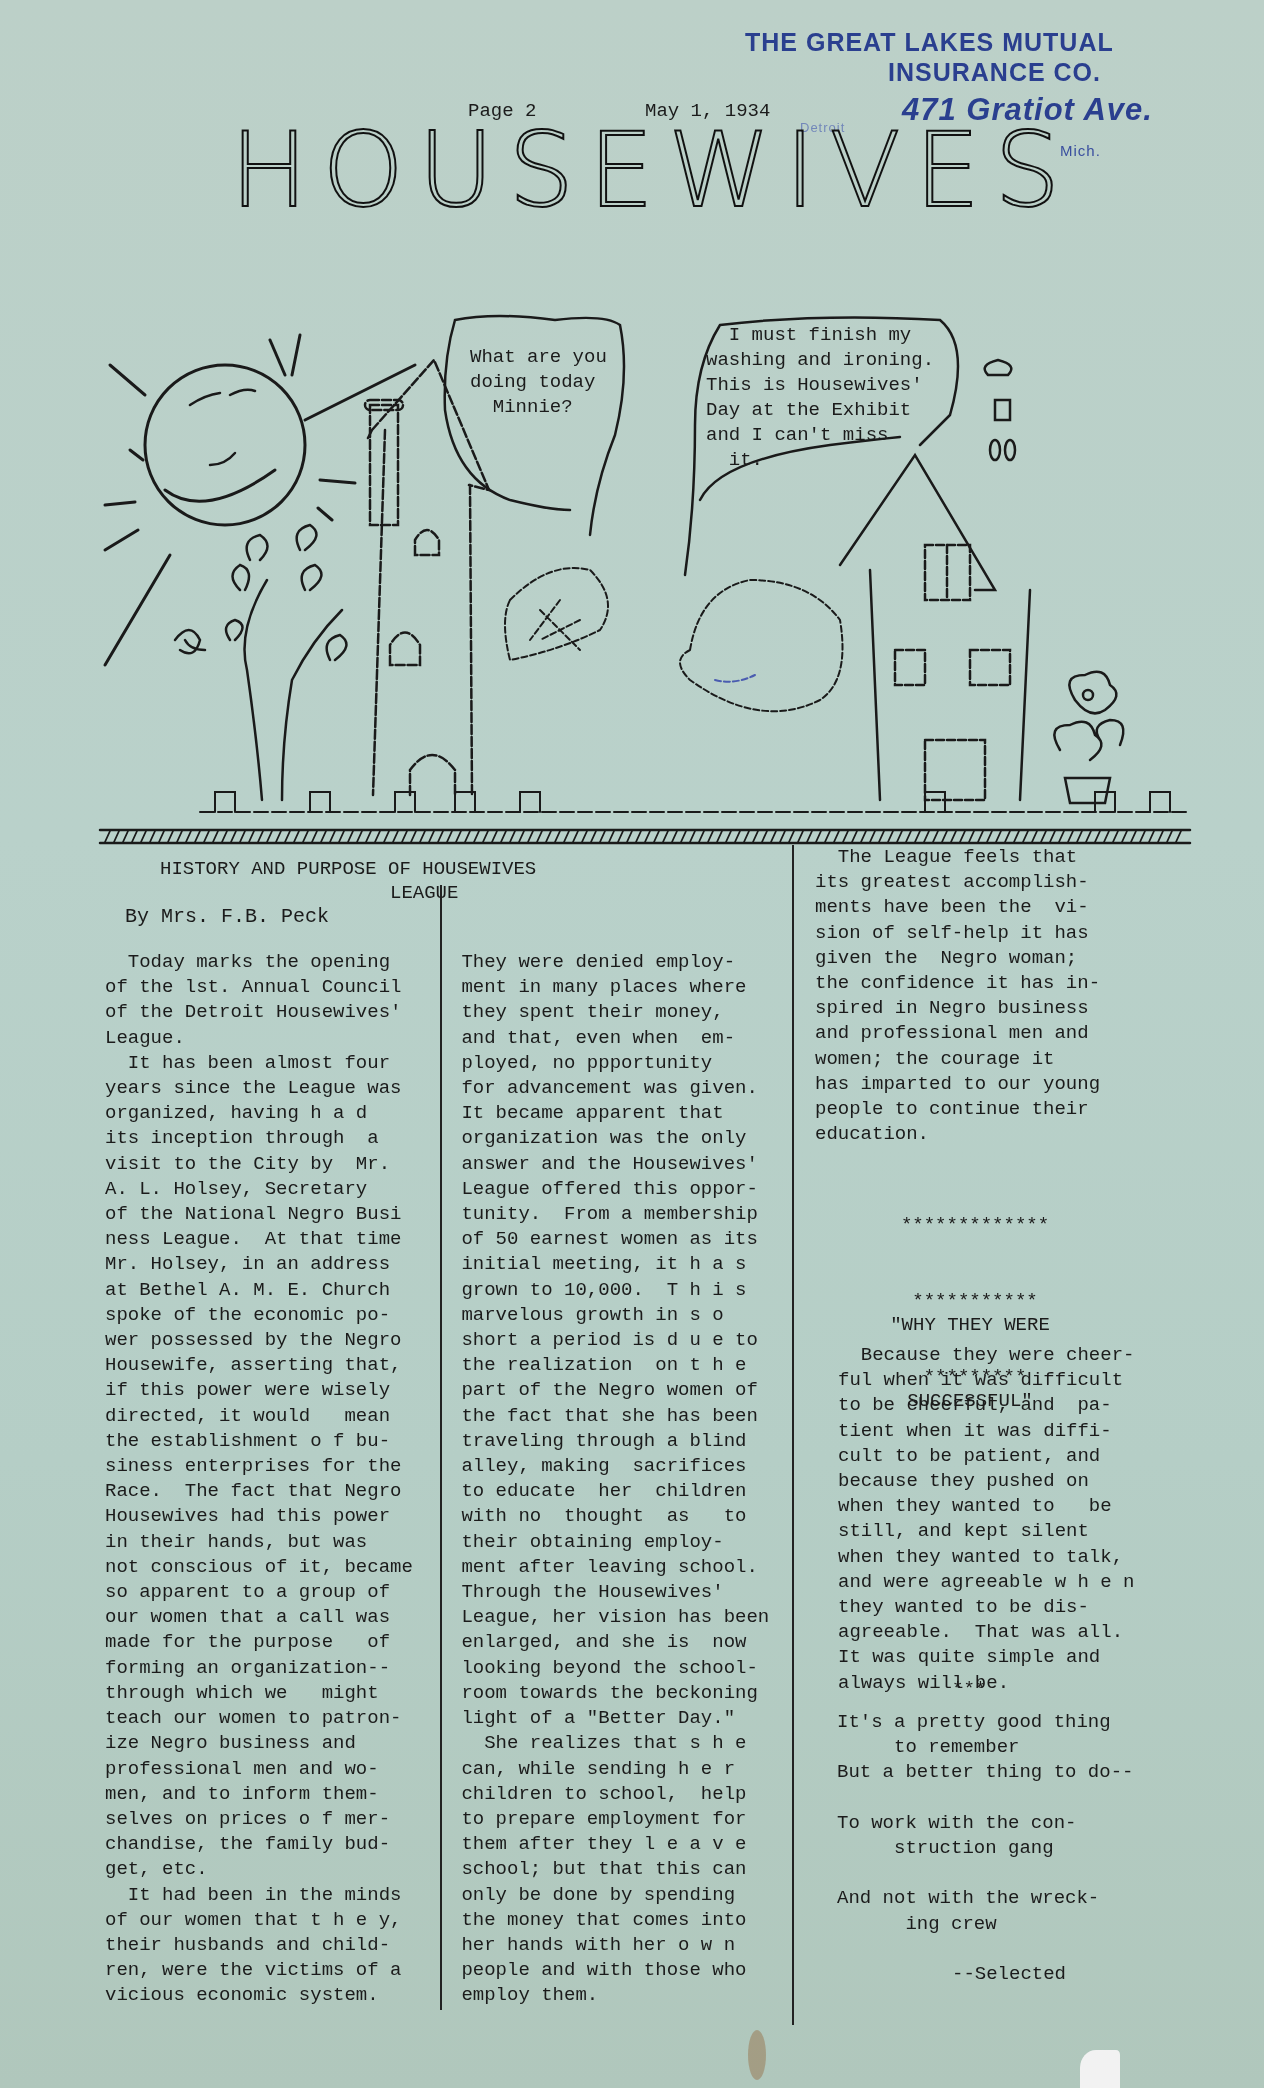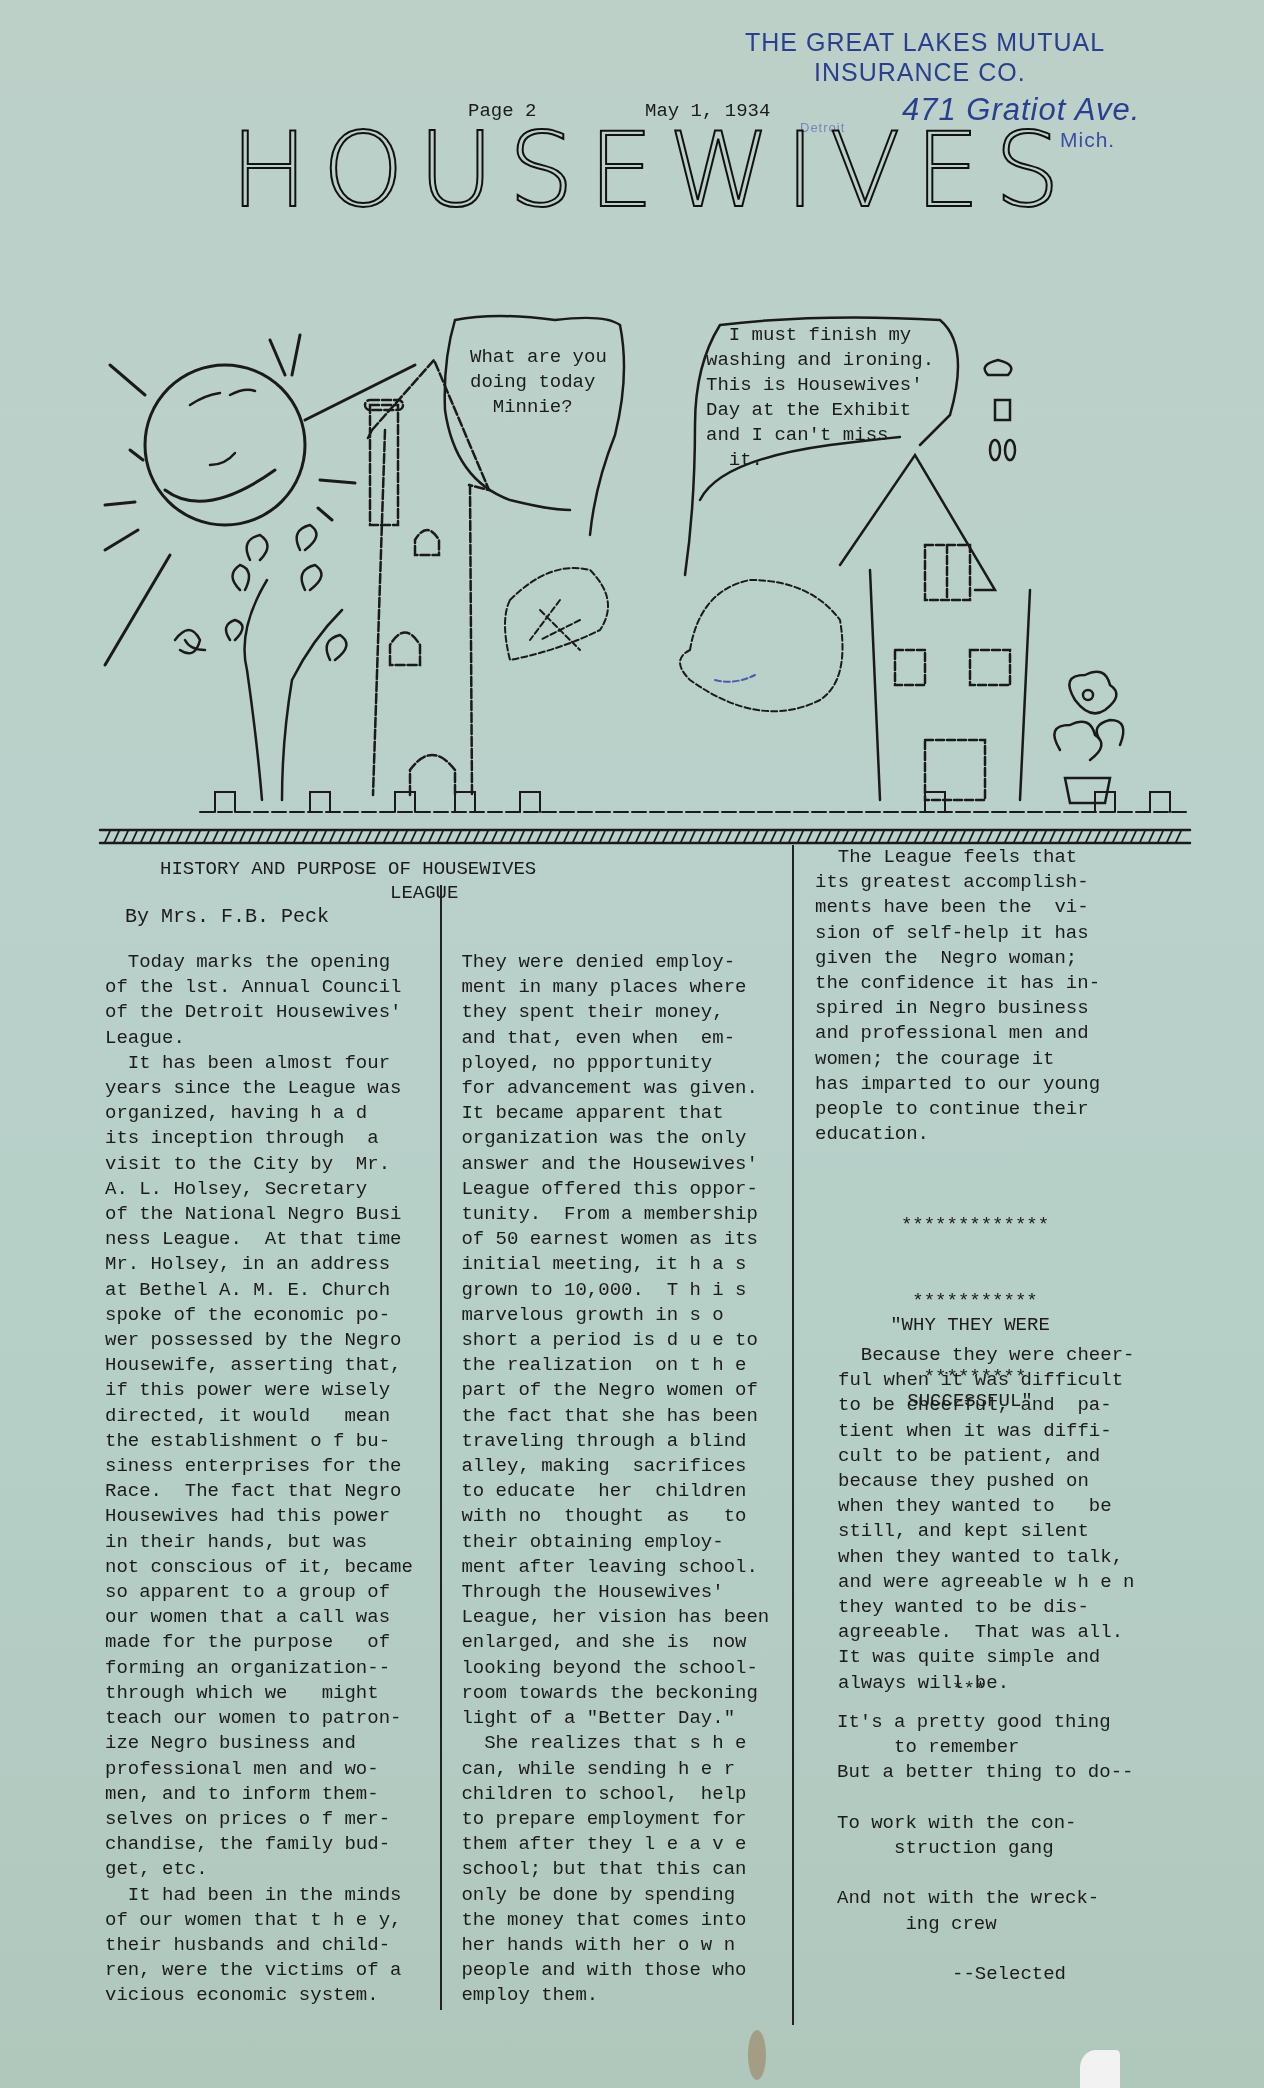--- a/index.html
+++ b/index.html
@@ -1,26 +1,26 @@
 <!DOCTYPE html>
 <html><head>
 <meta charset="utf-8">
 <style>
   html,body{margin:0;padding:0;}
   body{width:1264px;height:2088px;background:#b4cbc3;position:relative;overflow:hidden;
        font-family:"Liberation Mono","DejaVu Sans Mono",monospace;color:#1b1b1b;}
   .paper{position:absolute;left:0;top:0;width:1264px;height:2088px;
          background:linear-gradient(180deg,#bcd0c8 0%,#b9d1ca 40%,#b5cec6 70%,#b0c7bc 100%);}
   .stain{position:absolute;border-radius:50%;}
-  .stamp{position:absolute;color:#2a3f8f;font-family:"Liberation Sans","DejaVu Sans",sans-serif;font-weight:normal;letter-spacing:1px;}
+  .stamp{position:absolute;color:#2a3f8f;font-family:"Liberation Sans","DejaVu Sans",sans-serif;font-weight:bold;letter-spacing:1px;}
   .stamp.l1{left:745px;top:28px;font-size:25px;}
-  .stamp.l2{left:814px;top:58px;font-size:25px;}
+  .stamp.l2{left:888px;top:58px;font-size:25px;}
   .stamp.l3{left:862px;top:92px;font-size:31px;font-style:italic;margin-left:40px;}
   .stamp.l4{left:800px;top:120px;font-size:13px;color:#5a6fb5;font-weight:normal;opacity:.75;}
-  .stamp.l5{left:1060px;top:128px;font-size:21px;color:#3a4f9f;font-weight:normal;}
+  .stamp.l5{left:1060px;top:142px;font-size:15px;color:#3a4f9f;font-weight:normal;}
   .hdr{position:absolute;top:100px;font-size:19px;}
   .hdr.page{left:468px;}
   .hdr.date{left:645px;}
   .masthead{position:absolute;left:230px;top:120px;width:800px;text-align:center;
             font-family:"DejaVu Sans","Liberation Sans",sans-serif;font-weight:200;
             color:transparent;-webkit-text-stroke:2px #111;letter-spacing:14px;}
   .masthead .t1{font-size:104px;line-height:100px;display:block;}
   .masthead .t2{font-size:92px;line-height:92px;display:block;margin-left:30px;}
   svg.art{position:absolute;left:0;top:0;}
   .bubble-text{position:absolute;font-size:19px;line-height:25px;white-space:pre;}

